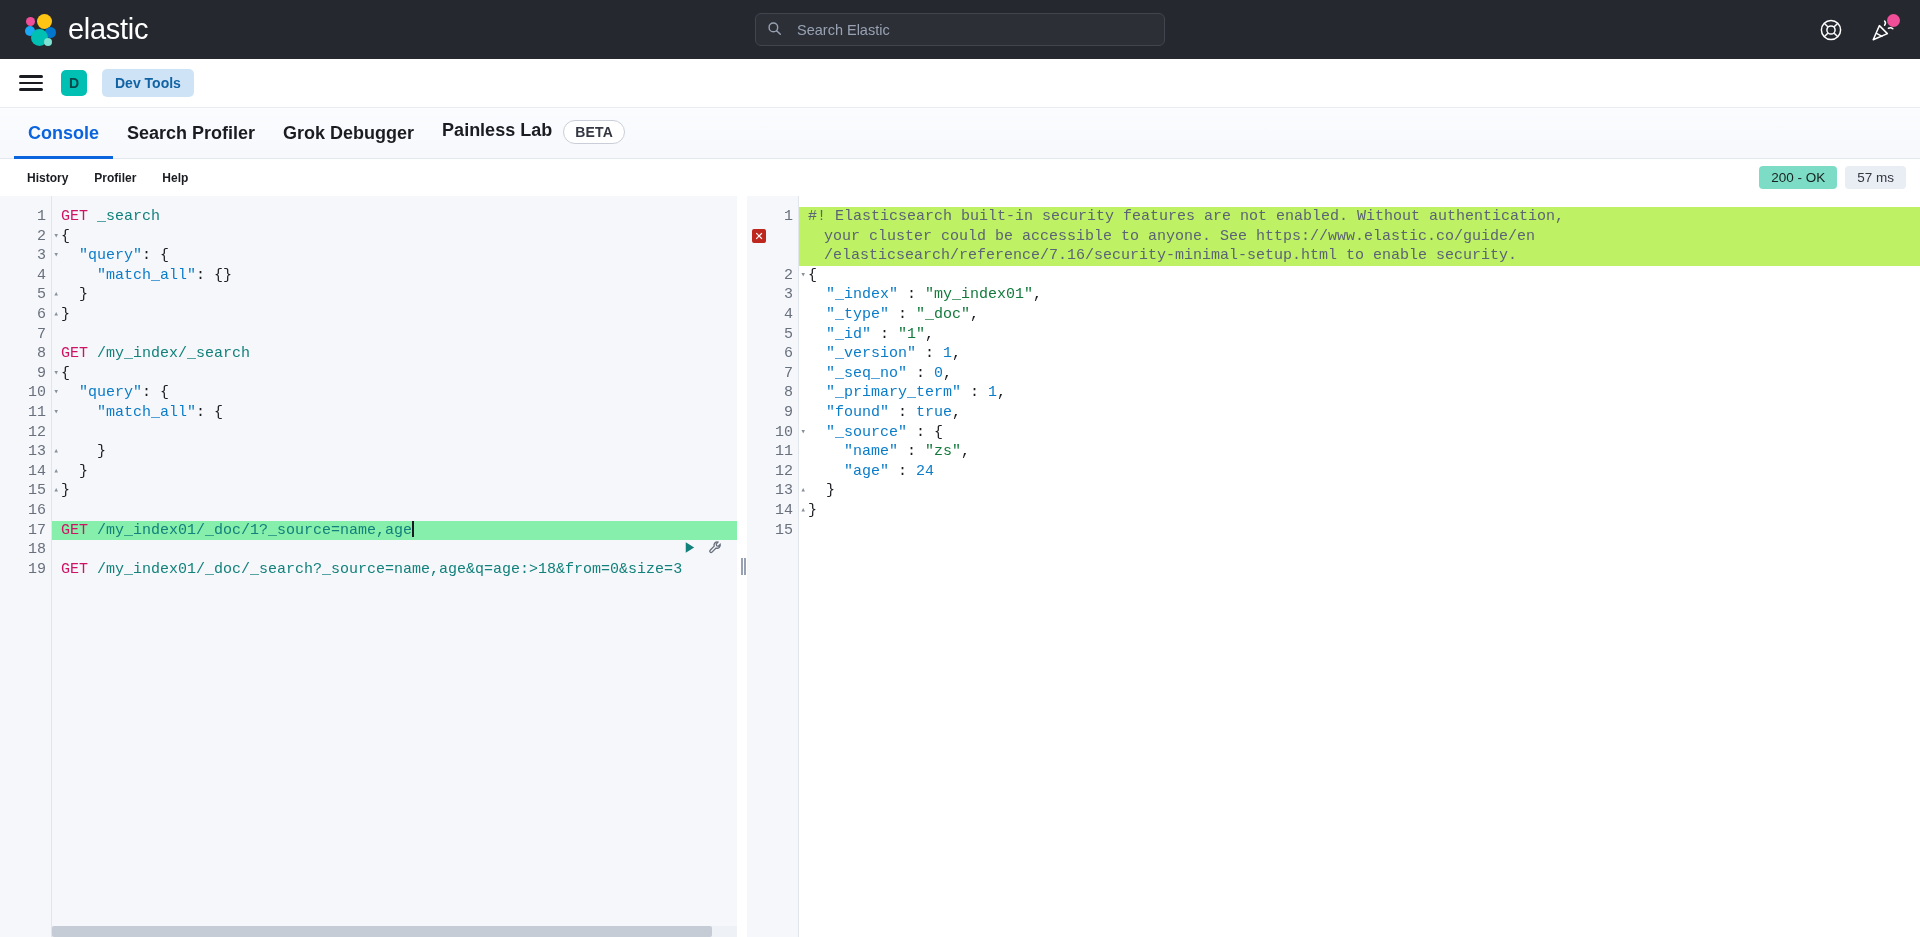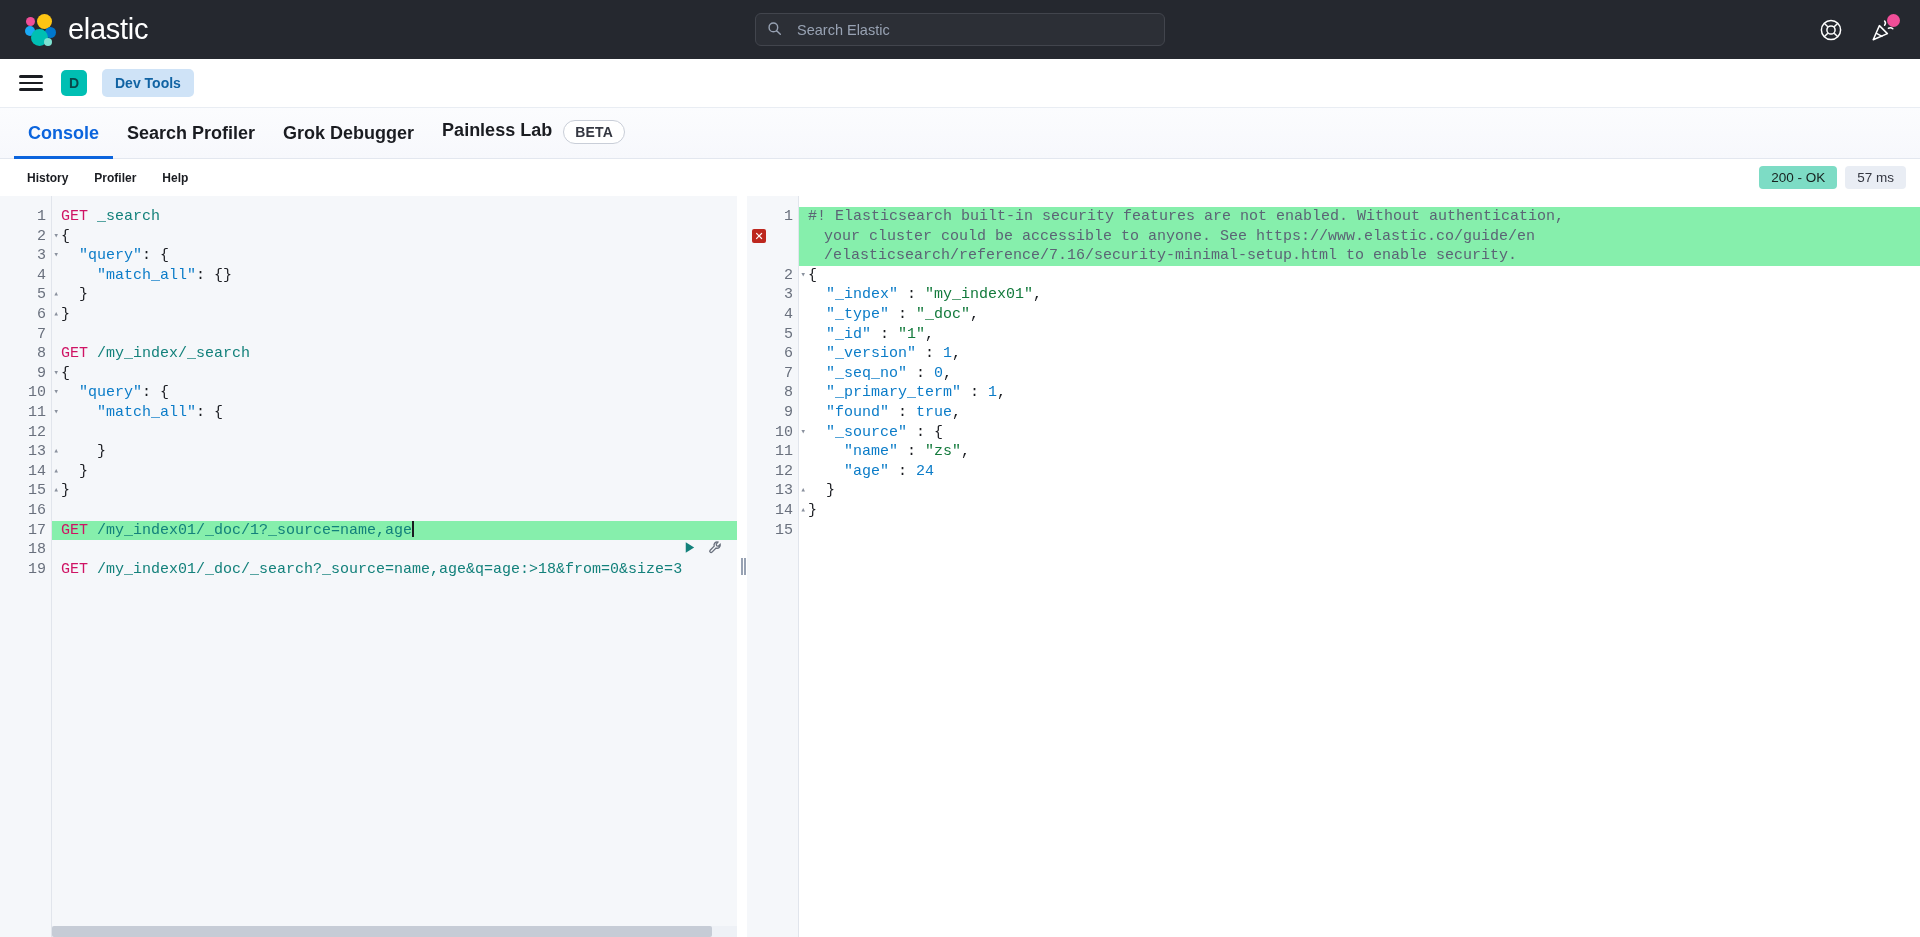--- a/index.html
+++ b/index.html
@@ -179,21 +179,21 @@
     flex: 1; padding-top: 11px; position: relative;
     overflow: hidden;
   }
   .cline {
     height: 19.6px; line-height: 19.6px;
     font-size: 15px; white-space: pre;
     padding-left: 9px; color: #1a1c21;
     position: relative;
   }
   .cline.active { background: #86efac; }
-  .resp-hl { background: #86efac; }
+  .resp-hl { background: #bef264; }
 
   .k-method { color: #cf1364; margin-top: 36px; }
   .k-url    { color: #13817b; }
   .k-key    { color: #0b7cc8; }
   .k-str    { color: #137a3c; }
   .k-num    { color: #0b7cc8; }
   .k-bool   { color: #0b7cc8; }
   .k-comment{ color: #5b6475; }
 
   .caret {

